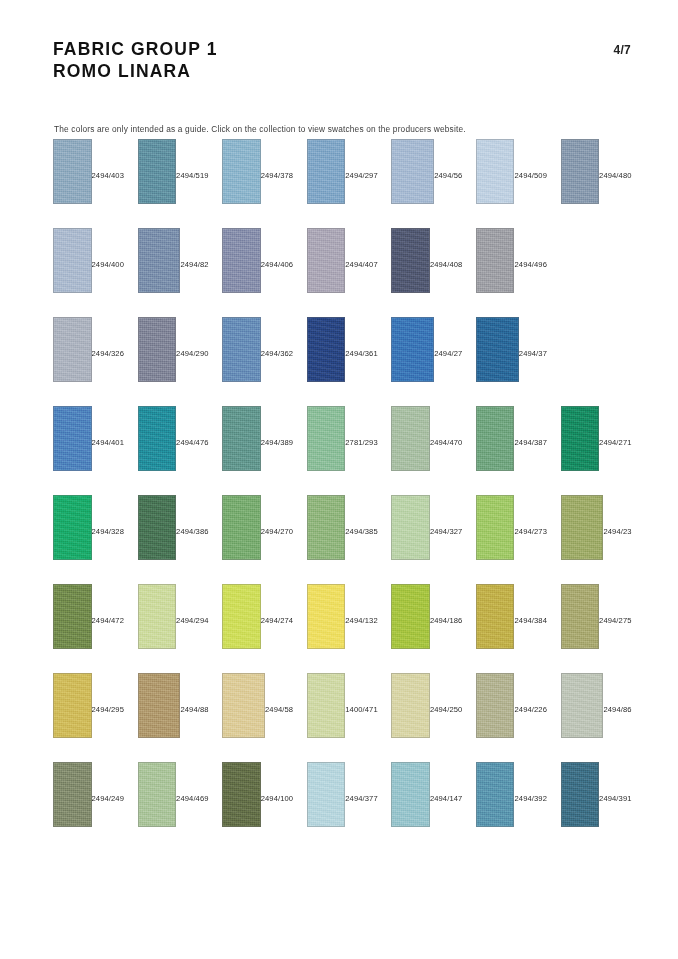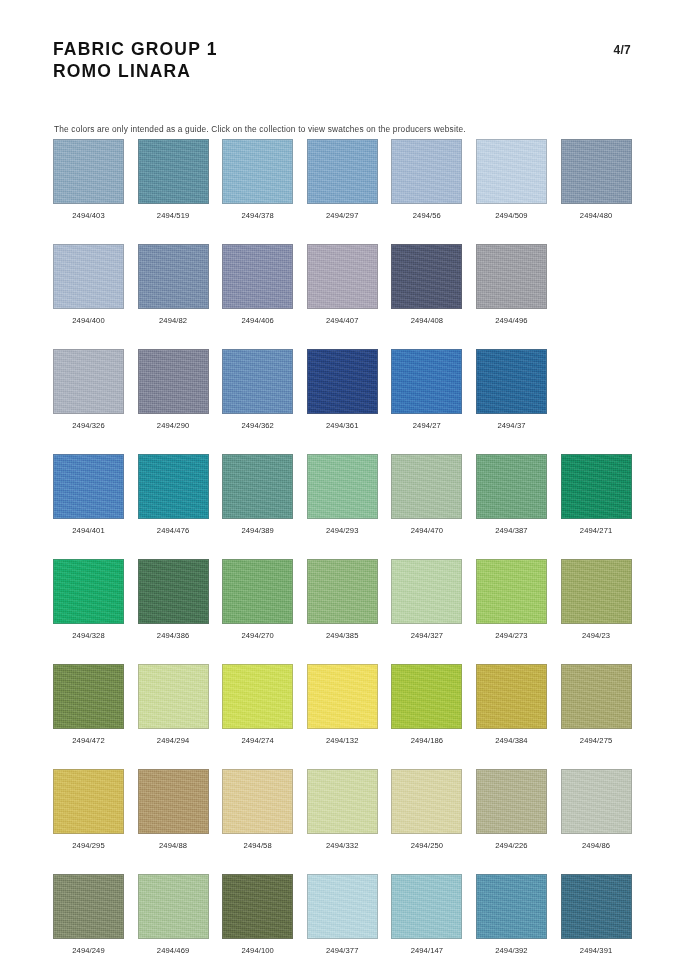--- a/index.html
+++ b/index.html
@@ -75,21 +75,21 @@
     display: flex;
     justify-content: flex-start;
     margin-bottom: 24px;
   }
   .grid-row:last-child { margin-bottom: 16px; align-items: center; }
 
   .swatch-cell {
     width: 71px;
     margin-right: 13.6px;
     display: flex;
-    flex-direction: column;
+    flex-direction: row;
     align-items: center;
     cursor: pointer;
   }
   .swatch-cell:last-child { margin-right: 0; }
 
   .swatch-chip {
     width: 71px;
     height: 65px;
     border: 0.5px solid rgba(120,120,120,0.35);
     box-sizing: border-box;
@@ -233,21 +233,21 @@
         <div class="swatch-cell">
           <div class="swatch-chip" style="background-color: rgb(31, 135, 151);"></div>
           <div class="swatch-label">2494/476</div>
         </div>
         <div class="swatch-cell">
           <div class="swatch-chip" style="background-color: rgb(93, 146, 136);"></div>
           <div class="swatch-label">2494/389</div>
         </div>
         <div class="swatch-cell">
           <div class="swatch-chip" style="background-color: rgb(134, 188, 149);"></div>
-          <div class="swatch-label">2494/293</div>
+          <div class="swatch-label">2781/293</div>
         </div>
         <div class="swatch-cell">
           <div class="swatch-chip" style="background-color: rgb(165, 189, 160);"></div>
           <div class="swatch-label">2494/470</div>
         </div>
         <div class="swatch-cell">
           <div class="swatch-chip" style="background-color: rgb(107, 161, 121);"></div>
           <div class="swatch-label">2494/387</div>
         </div>
         <div class="swatch-cell">
@@ -323,21 +323,21 @@
         <div class="swatch-cell">
           <div class="swatch-chip" style="background-color: rgb(173, 148, 103);"></div>
           <div class="swatch-label">2494/88</div>
         </div>
         <div class="swatch-cell">
           <div class="swatch-chip" style="background-color: rgb(221, 203, 148);"></div>
           <div class="swatch-label">2494/58</div>
         </div>
         <div class="swatch-cell">
           <div class="swatch-chip" style="background-color: rgb(207, 217, 162);"></div>
-          <div class="swatch-label">2494/332</div>
+          <div class="swatch-label">1400/471</div>
         </div>
         <div class="swatch-cell">
           <div class="swatch-chip" style="background-color: rgb(216, 213, 163);"></div>
           <div class="swatch-label">2494/250</div>
         </div>
         <div class="swatch-cell">
           <div class="swatch-chip" style="background-color: rgb(176, 176, 140);"></div>
           <div class="swatch-label">2494/226</div>
         </div>
         <div class="swatch-cell">

